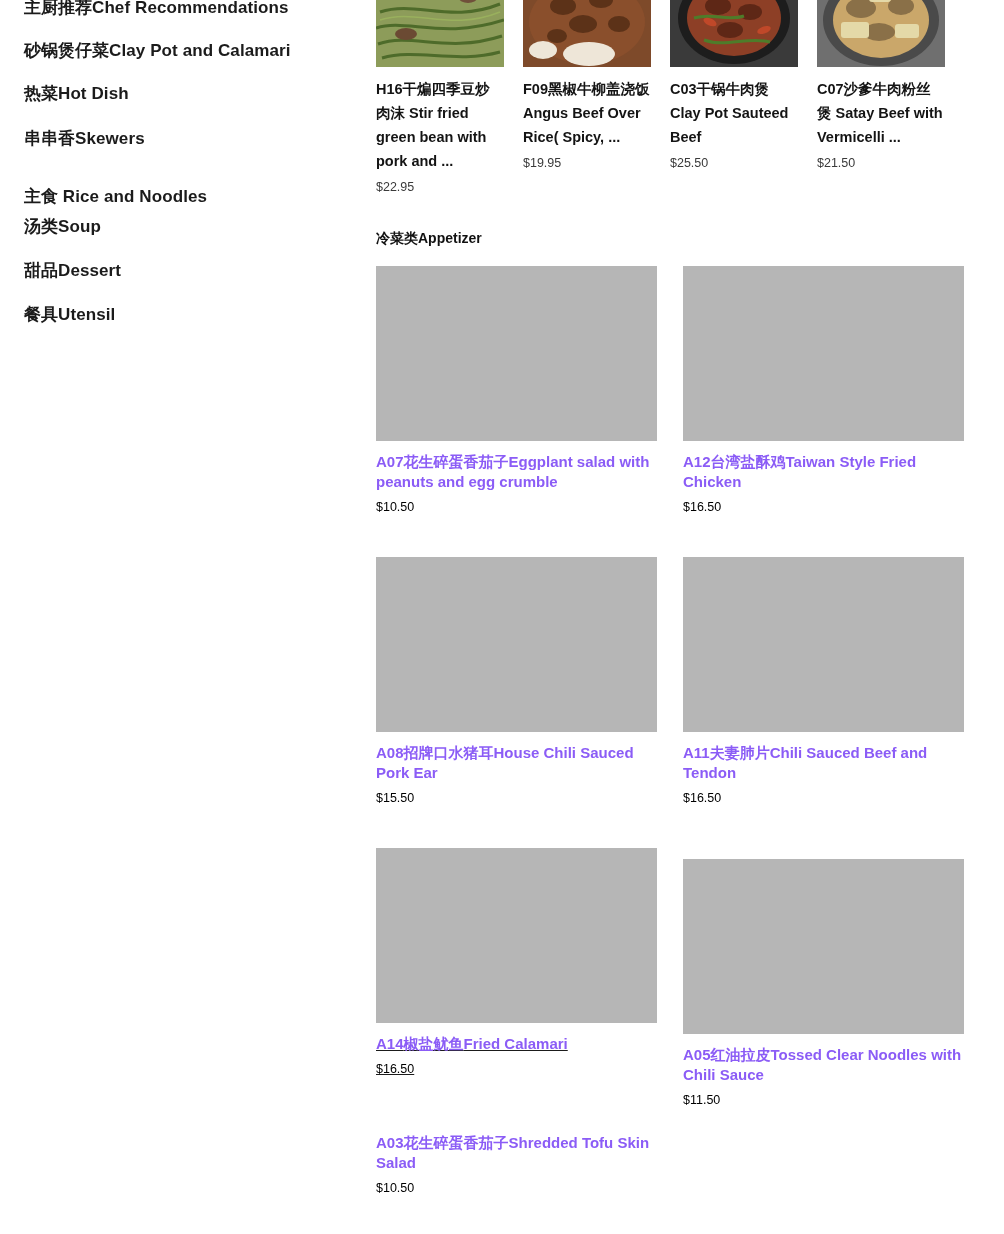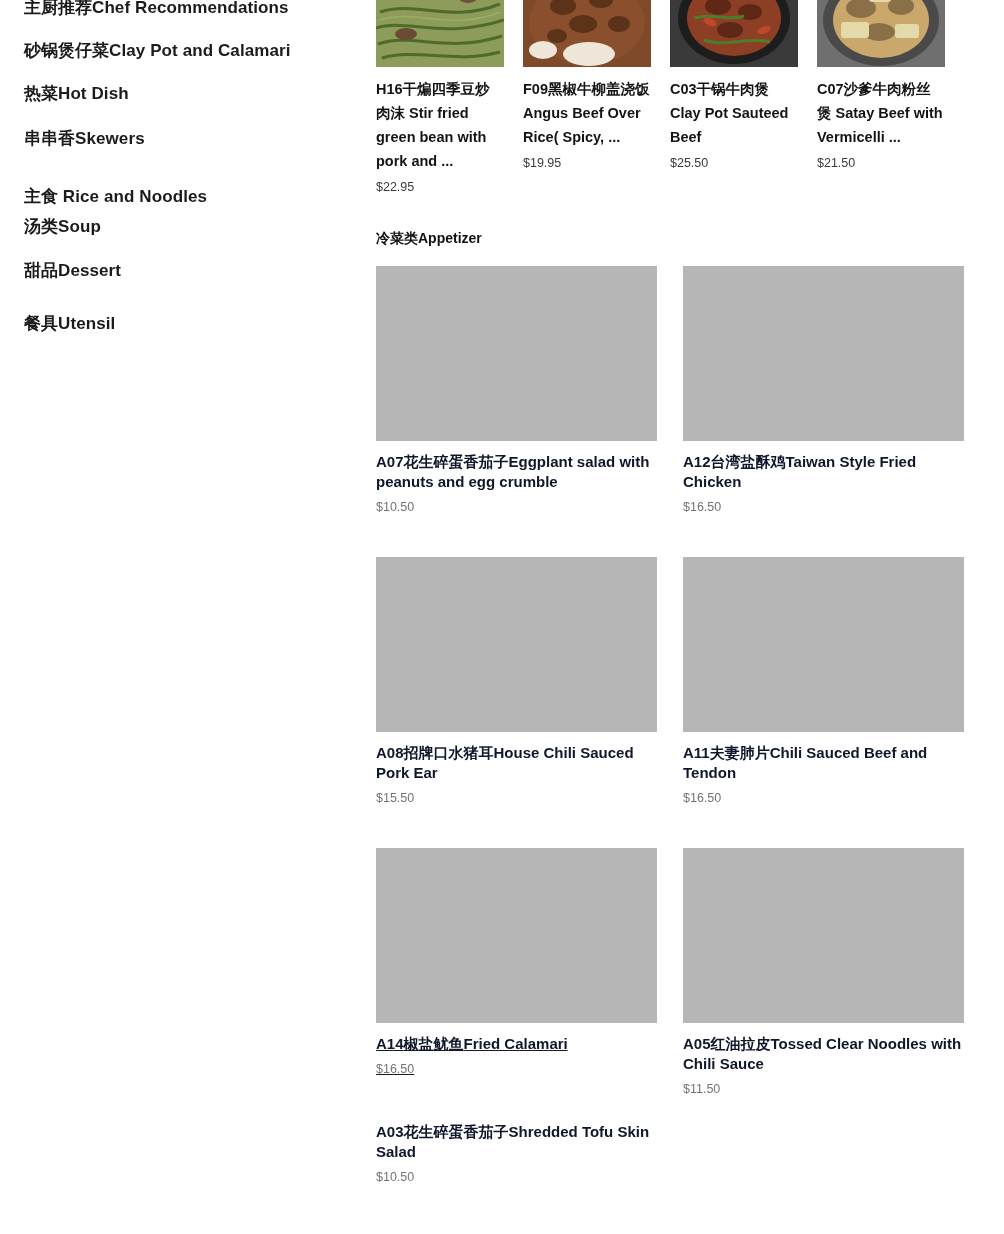--- a/index.html
+++ b/index.html
@@ -102,46 +102,46 @@
   .card2 .thumb {
     width: 281px;
     height: 175px;
     background: #b6b6b6;
   }
   .card2 .title {
     margin-top: 11px;
     font-size: 15px;
     font-weight: 700;
     line-height: 20px;
-    color: #0f172a;
+    color: #8b5cf6;
   }
   .card2 .price {
     margin-top: 8px;
     font-size: 12.5px;
-    color: #737373;
+    color: #000000;
   }
   .cjk { font-family: "DejaVu Sans", sans-serif; }
 
   
   .ph { width: 100%; height: 100%; display: block; }
 </style>
 </head>
 <body>
 
 <div id="page">
 
   <div id="sidebar">
     <div class="side-item" style="position:absolute;left:24px;top:-4px;"><span class="cjk">主厨推荐</span><span>Chef Recommendations</span></div>
     <div class="side-item" style="position:absolute;left:24px;top:39px;"><span class="cjk">砂锅煲仔菜</span><span>Clay Pot and Calamari</span></div>
     <div class="side-item" style="position:absolute;left:24px;top:82px;"><span class="cjk">热菜</span><span>Hot Dish</span></div>
     <div class="side-item" style="position:absolute;left:24px;top:127px;"><span class="cjk">串串香</span><span>Skewers</span></div>
     <div class="side-item" style="position:absolute;left:24px;top:185px;"><span class="cjk">主食</span><span> Rice and Noodles</span></div>
     <div class="side-item" style="position:absolute;left:24px;top:215px;"><span class="cjk">汤类</span><span>Soup</span></div>
     <div class="side-item" style="position:absolute;left:24px;top:259px;"><span class="cjk">甜品</span><span>Dessert</span></div>
-    <div class="side-item" style="position:absolute;left:24px;top:312px;"><span class="cjk">餐具</span><span>Utensil</span></div>
+    <div class="side-item" style="position:absolute;left:24px;top:303px;"><span class="cjk">餐具</span><span>Utensil</span></div>
   </div>
 
   <div id="main">
 
     <div class="row-4" style="margin-top:-38px;">
 
       <div class="card4">
         <div class="thumb">
           <svg class="ph" viewBox="0 0 128 105" preserveAspectRatio="none">
             <rect width="128" height="105" fill="#8d9c5a"></rect>
@@ -271,21 +271,21 @@
         <div class="title"><span>A11</span><span class="cjk">夫妻肺片</span><span>Chili Sauced Beef and Tendon</span></div>
         <div class="price">$16.50</div>
       </div>
 
       <div class="card2" style="margin-top:25px;text-decoration:underline;">
         <div class="thumb"></div>
         <div class="title"><span>A14</span><span class="cjk">椒盐鱿鱼</span><span>Fried Calamari</span></div>
         <div class="price">$16.50</div>
       </div>
 
-      <div class="card2" style="margin-top:25px;">
+      <div class="card2" style="margin-top:36px;">
         <div class="thumb"></div>
         <div class="title"><span>A05</span><span class="cjk">红油拉皮</span><span>Tossed Clear Noodles with Chili Sauce</span></div>
         <div class="price">$11.50</div>
       </div>
 
       <div class="card2" style="margin-top:8px;">
         <div class="title" style="margin-top:0;"><span>A03</span><span class="cjk">花生碎蛋香茄子</span><span>Shredded Tofu Skin Salad</span></div>
         <div class="price">$10.50</div>
       </div>
 

